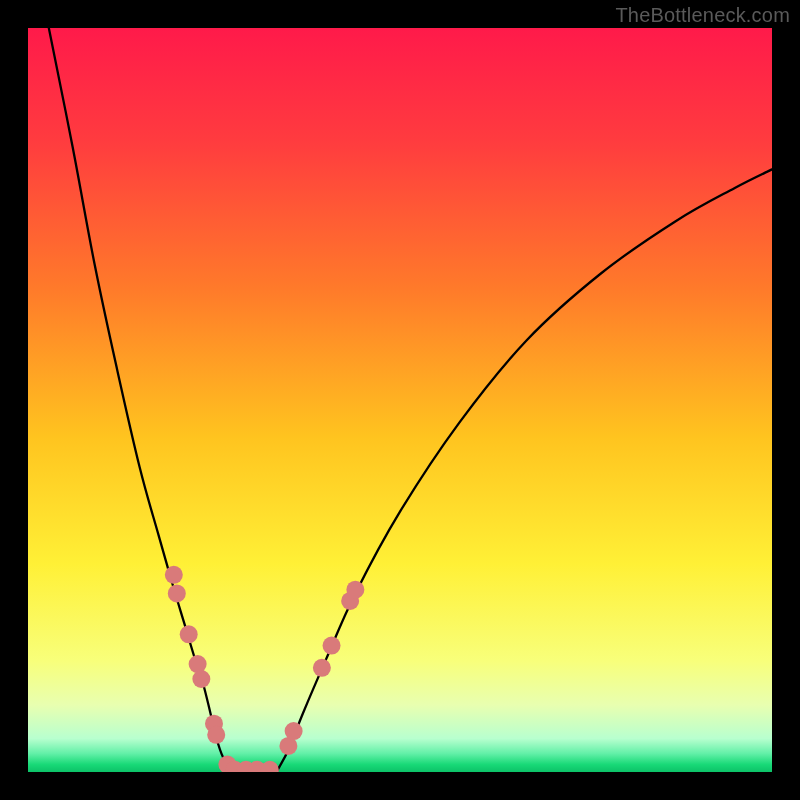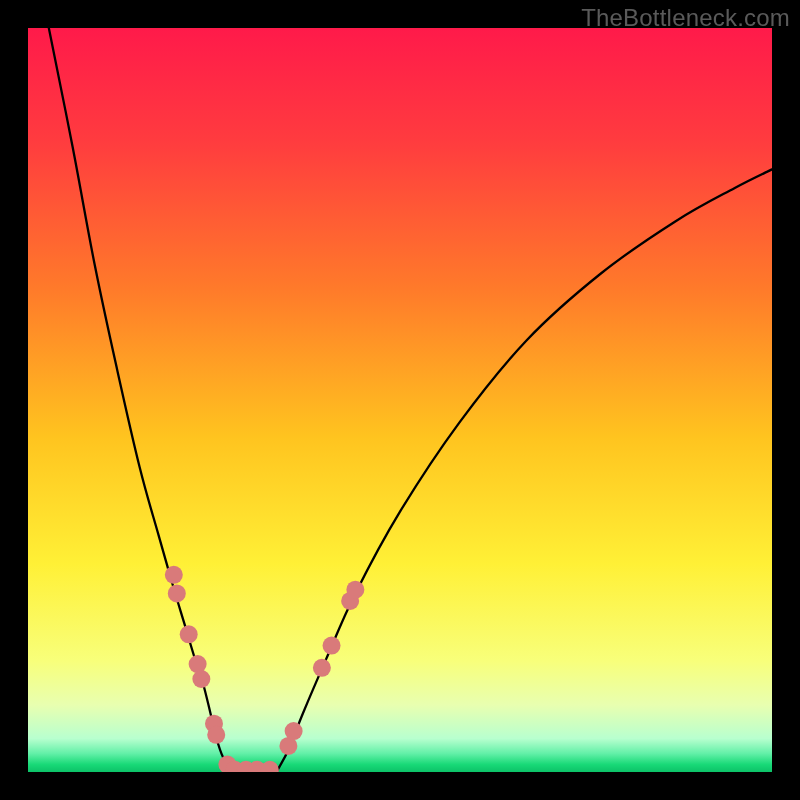--- a/index.html
+++ b/index.html
@@ -31,21 +31,21 @@
     left: 0;
     top: 0;
     width: 100%;
     height: 100%;
   }
   .watermark {
     position: absolute;
     top: 4px;
     right: 10px;
     font-family: Arial, Helvetica, sans-serif;
-    font-size: 24px;
+    font-size: 20px;
     font-weight: 500;
     color: #5a5a5a;
     letter-spacing: 0.2px;
     user-select: none;
   }
   svg.curves {
     position: absolute;
     left: 0;
     top: 0;
     width: 100%;

